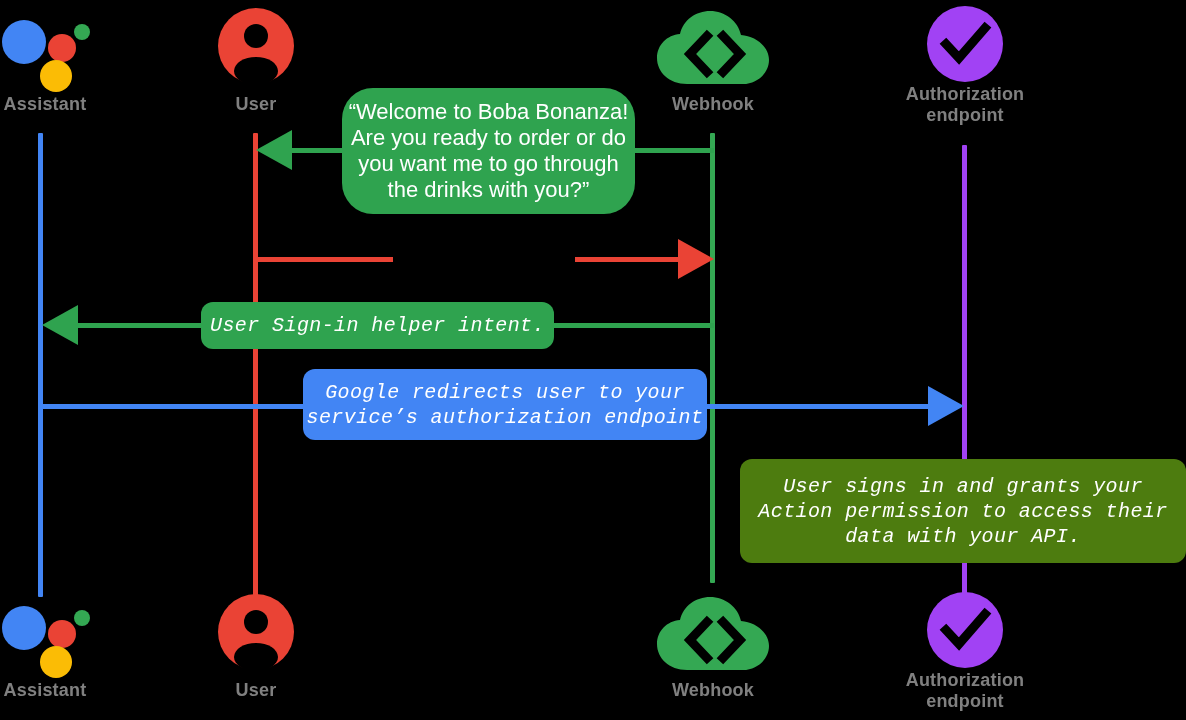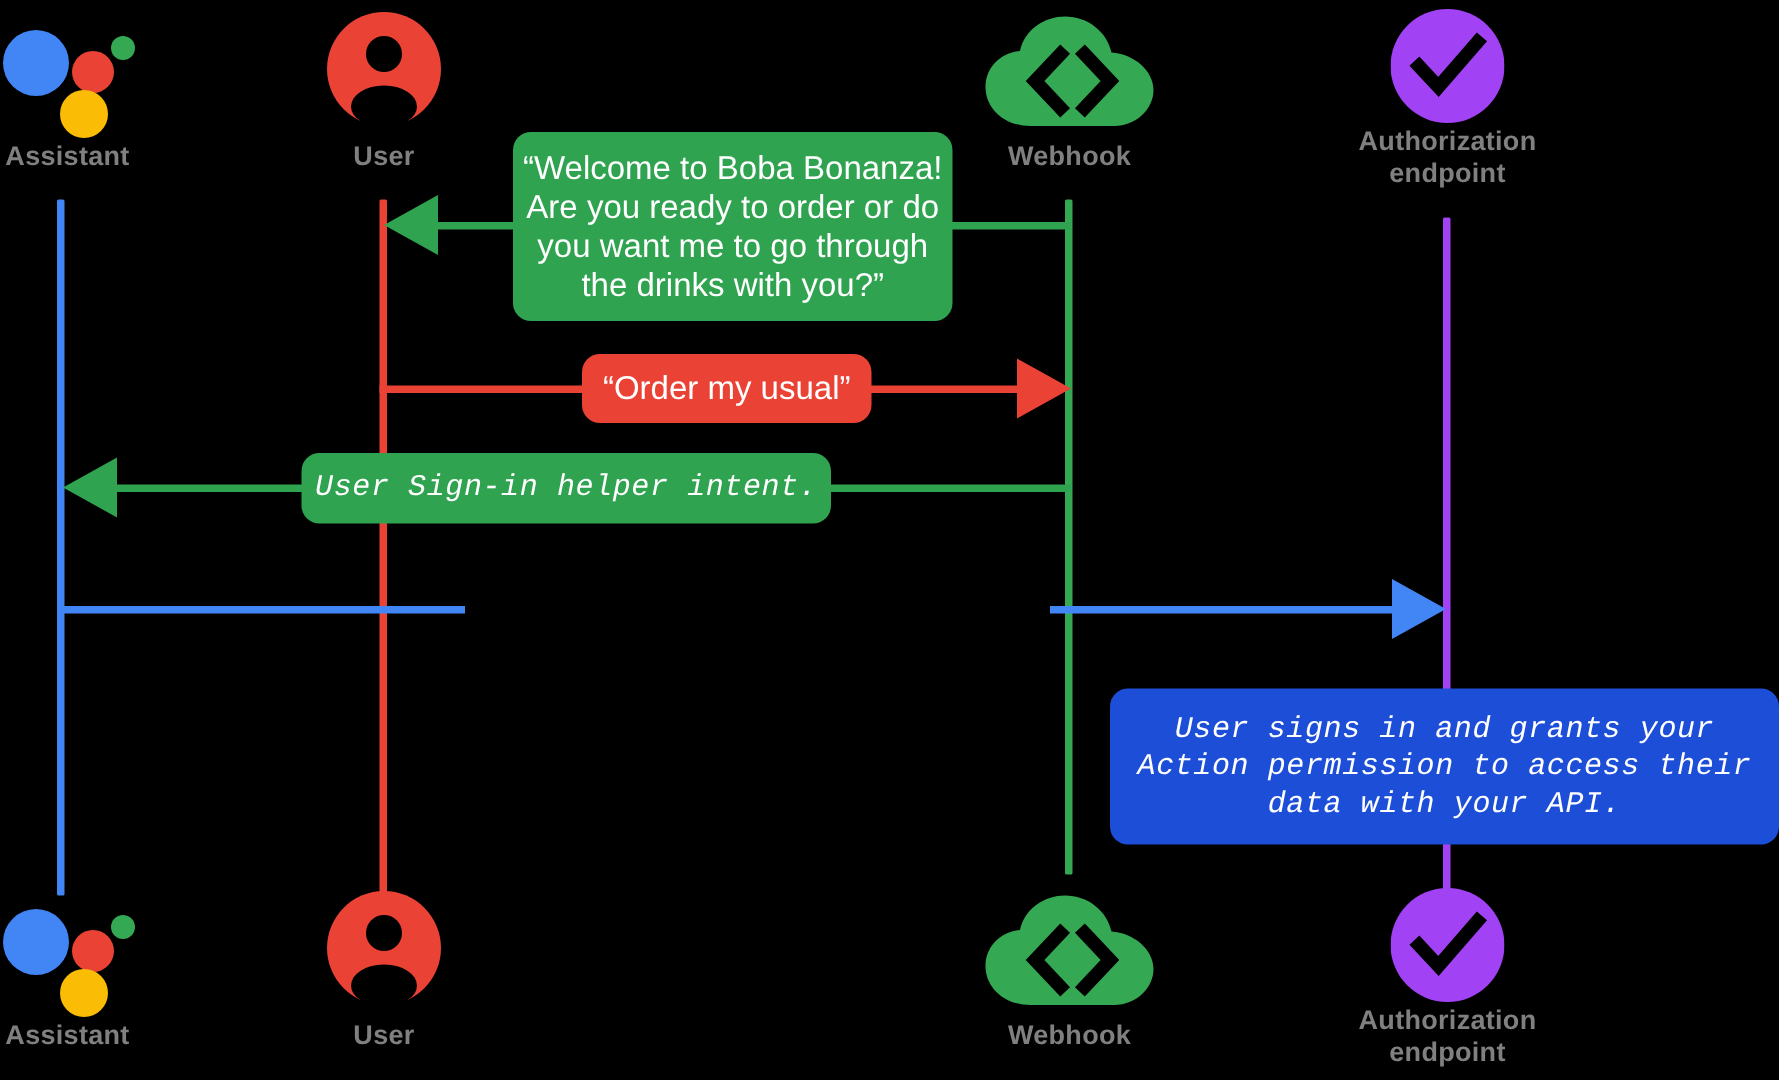--- a/index.html
+++ b/index.html
@@ -113,40 +113,41 @@
 <div id="canvas">
 
   <div class="lifeline" style="left:38px; top:133px; height:464px; background:#4285F4;"></div>
   <div class="lifeline" style="left:253px; top:133px; height:464px; background:#EA4335;"></div>
   <div class="lifeline" style="left:710px; top:133px; height:450px; background:#34A853;"></div>
   <div class="lifeline" style="left:962px; top:145px; height:450px; background:#A142F4;"></div>
 
   <div class="hline" style="left:634px; top:148px; width:80px; background:#2FA34F;"></div>
   <div class="hline" style="left:290px; top:148px; width:55px; background:#2FA34F;"></div>
   <div class="arrow-head arrow-left" style="left:256px; top:130px; border-right:36px solid #2FA34F;"></div>
-  <div class="bubble bubble-sans" style="left:342px; top:88px; width:293px; height:126px; background:#2FA34F;">“Welcome to Boba Bonanza!
+  <div class="bubble bubble-sans" style="left:342px; top:88px; width:293px; height:126px; background:#2FA34F;border-radius:31px;">“Welcome to Boba Bonanza!
 Are you ready to order or do
 you want me to go through
 the drinks with you?”</div>
 
   <div class="hline" style="left:253px; top:257px; width:140px; background:#EA4335;"></div>
   <div class="hline" style="left:575px; top:257px; width:105px; background:#EA4335;"></div>
   <div class="arrow-head arrow-right" style="left:678px; top:239px; border-left:36px solid #EA4335;"></div>
-  <div class="bubble bubble-sans" style="left:388px; top:236px; width:193px; height:46px; background:#EA4335;">“Order my usual”</div>
 
   <div class="hline" style="left:552px; top:323px; width:162px; background:#2FA34F;"></div>
   <div class="hline" style="left:78px; top:323px; width:130px; background:#2FA34F;"></div>
   <div class="arrow-head arrow-left" style="left:42px; top:305px; border-right:36px solid #2FA34F;"></div>
   <div class="bubble bubble-mono" style="left:201px; top:302px; width:353px; height:47px; background:#2FA34F;">User Sign-in helper intent.</div>
 
   <div class="hline" style="left:38px; top:404px; width:272px; background:#4285F4;"></div>
   <div class="hline" style="left:700px; top:404px; width:230px; background:#4285F4;"></div>
   <div class="arrow-head arrow-right" style="left:928px; top:386px; border-left:36px solid #4285F4;"></div>
-
-  <div class="bubble bubble-mono" style="left:740px; top:459px; width:446px; height:104px; background:#1d4ed8;">User signs in and grants your
+  <div class="bubble bubble-mono" style="left:303px; top:369px; width:404px; height:71px; background:#4285F4;">Google redirects user to your
+service’s authorization endpoint</div>
+
+  <div class="bubble bubble-mono" style="left:740px; top:459px; width:446px; height:104px; background:#4d7c0f;">User signs in and grants your
 Action permission to access their
 data with your API.</div>
 
   <div class="actor" style="left:-55px; top:8px;">
     <div class="actor-icon">
       <div class="ga-logo">
         <div class="ga-dot ga-blue"></div>
         <div class="ga-dot ga-red"></div>
         <div class="ga-dot ga-yellow"></div>
         <div class="ga-dot ga-green"></div>

